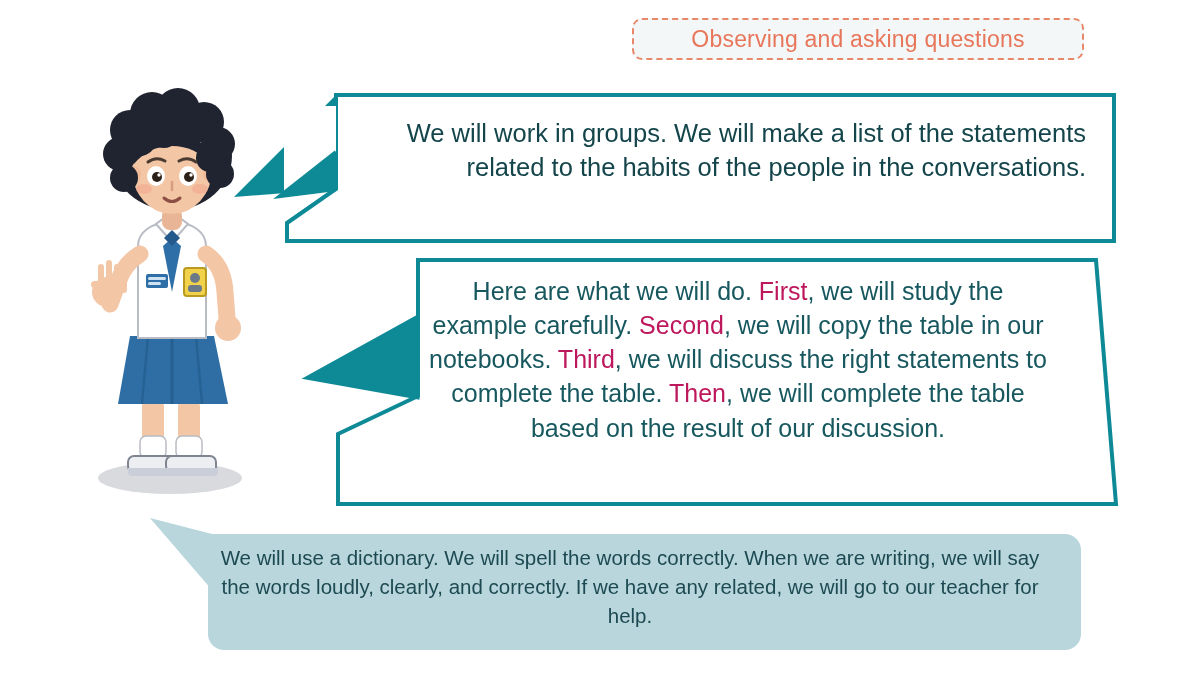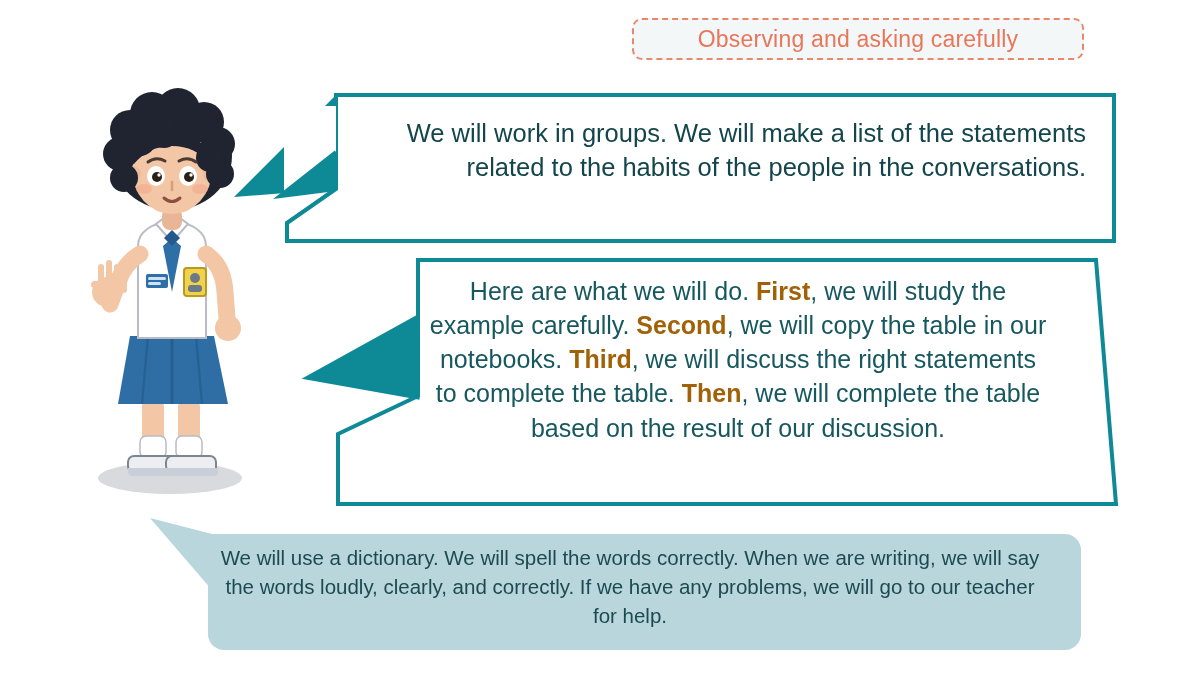--- a/index.html
+++ b/index.html
@@ -69,21 +69,21 @@
     width: 872px; height: 252px;
   }
   .bubble2 .text {
     position: absolute;
     left: 178px; right: 74px; top: 18px;
     text-align: center;
     color: #17585f;
     font-size: 25px;
     line-height: 1.365;
   }
-  .bubble2 .text b { color: #a16207; font-weight: bold; }
+  .bubble2 .text b { color: #be185d; font-weight: normal; }
 
   
   .bubble3 {
     position: absolute;
     left: 120px; top: 518px;
     width: 965px; height: 138px;
   }
   .bubble3 .text {
     position: absolute;
     left: 95px; right: 40px; top: 25px;
@@ -92,21 +92,21 @@
     font-size: 20.5px;
     line-height: 1.42;
   }
 </style>
 </head>
 <body>
 
 <div id="stage">
 
   <div class="header-pill" style="border-color: rgb(232, 135, 106); background: rgb(243, 247, 247);">
-    <span class="label" style="color: rgb(232, 118, 90);">Observing and asking carefully</span>
+    <span class="label" style="color: rgb(232, 118, 90);">Observing and asking questions</span>
   </div>
 
   <div class="character">
     <svg width="230" height="420" viewBox="0 0 230 420" aria-hidden="true">
 
       <ellipse cx="110" cy="400" rx="72" ry="16" fill="#d9dade"></ellipse>
 
       <rect x="82" y="320" width="22" height="58" rx="9" fill="#f3c6a6"></rect>
       <rect x="118" y="320" width="22" height="58" rx="9" fill="#f3c6a6"></rect>
 
@@ -215,16 +215,16 @@
       <path d="M168 60 L168 142 L56 122 Z" fill="#0e8a97" stroke="#0e8a97" stroke-width="3"></path>
     </svg>
     <div class="text" style="color: rgb(23, 88, 95);"><span>Here are what we will do. </span><b>First</b><span>, we will study the example carefully. </span><b>Second</b><span>, we will copy the table in our notebooks. </span><b>Third</b><span>, we will discuss the right statements to complete the table. </span><b>Then</b><span>, we will complete the table based on the result of our discussion.</span></div>
   </div>
 
   <div class="bubble3">
     <svg width="965" height="138" viewBox="0 0 965 138" aria-hidden="true">
       <path d="M88 16 L945 16 A16 16 0 0 1 961 32 L961 116 A16 16 0 0 1 945 132 L104 132 A16 16 0 0 1 88 116 Z" fill="#b8d6db" stroke="none"></path>
       <path d="M92 16 L92 72 L30 0 Z" fill="#b8d6db" stroke="none"></path>
     </svg>
-    <div class="text" style="color: rgb(29, 74, 82);">We will use a dictionary. We will spell the words correctly. When we are writing, we will say the words loudly, clearly, and correctly. If we have any problems, we will go to our teacher for help.</div>
+    <div class="text" style="color: rgb(29, 74, 82);">We will use a dictionary. We will spell the words correctly. When we are writing, we will say the words loudly, clearly, and correctly. If we have any related, we will go to our teacher for help.</div>
   </div>
 
 </div>
 
 </body></html>

